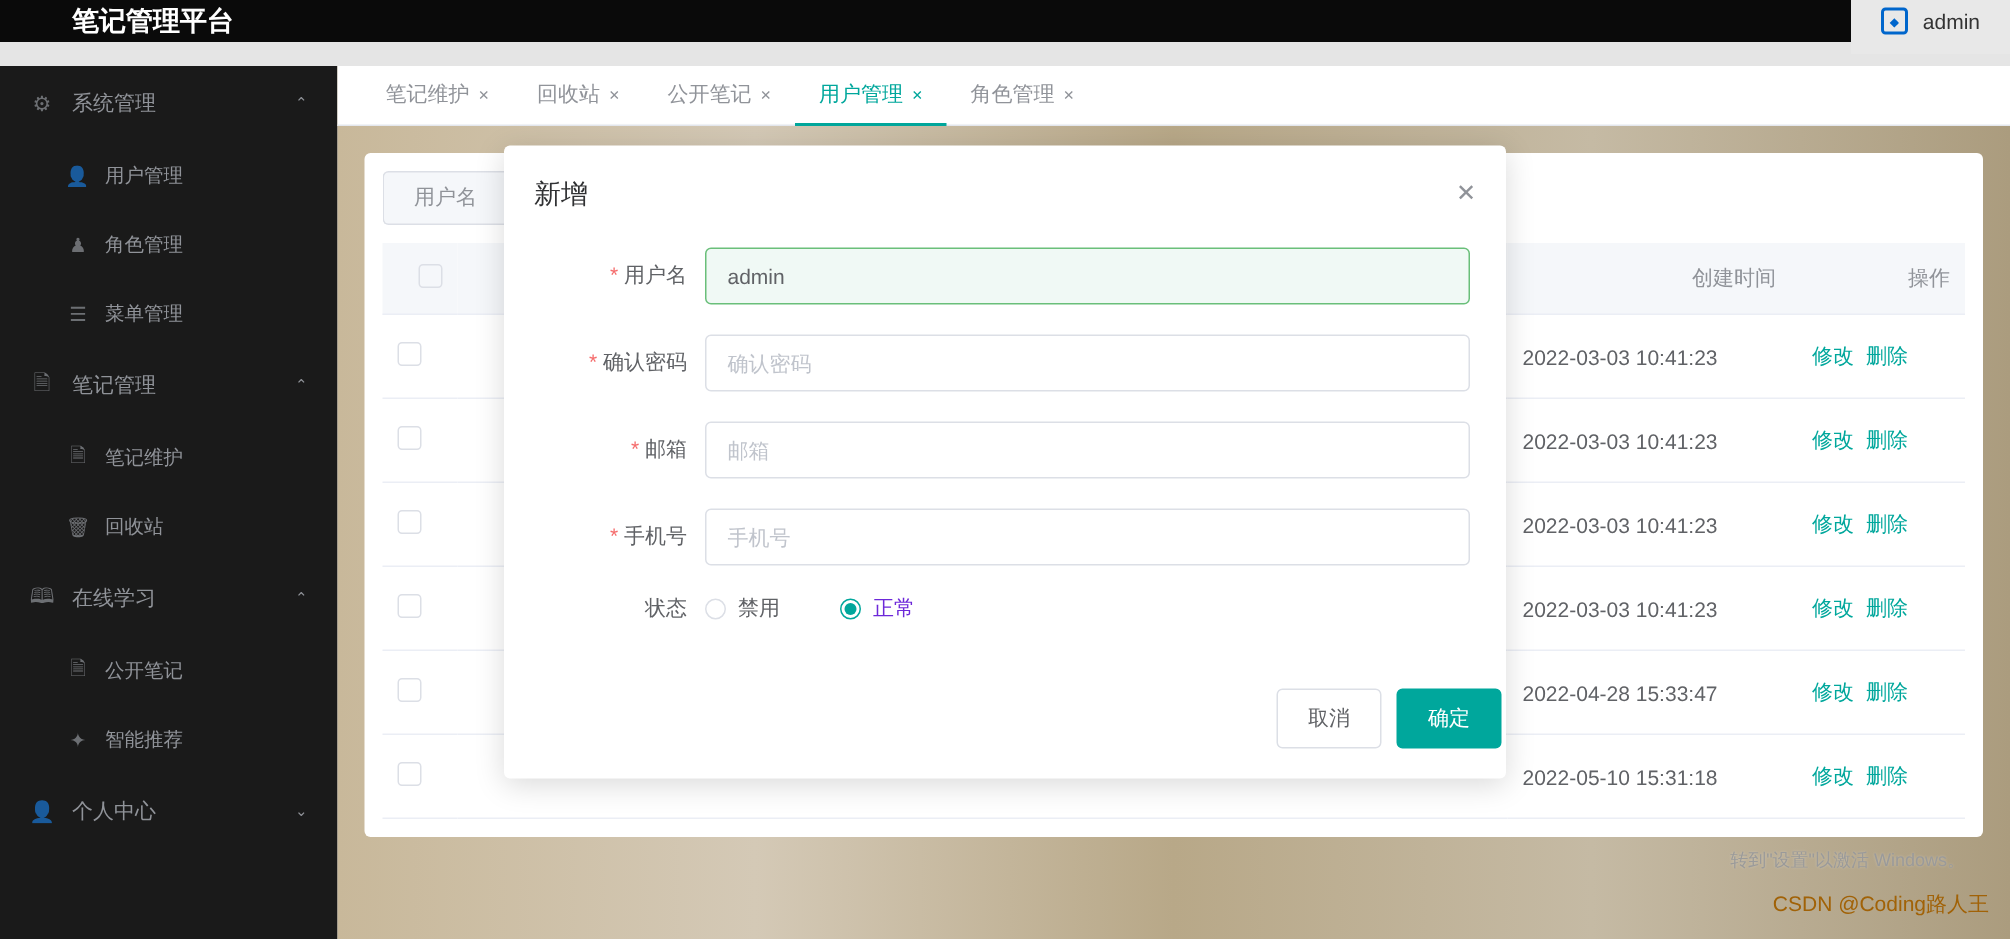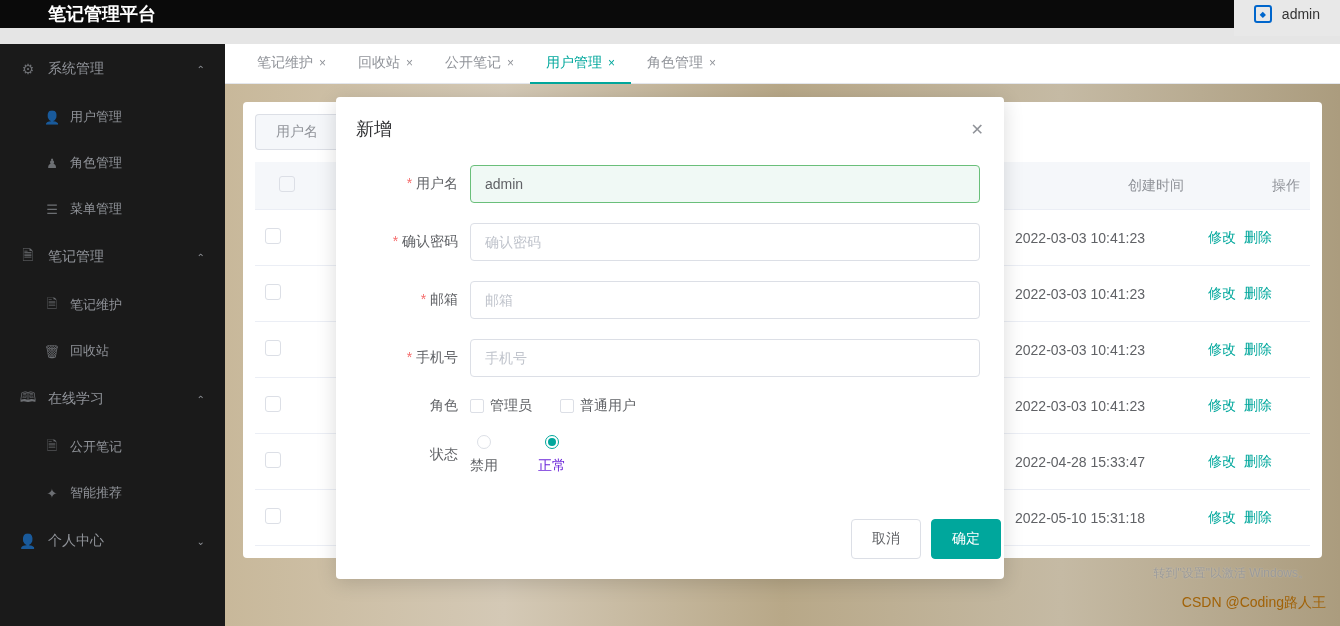--- a/index.html
+++ b/index.html
@@ -50,21 +50,21 @@
     .form-row { display: flex; align-items: center; margin-bottom: 20px; }
     .form-label { width: 110px; text-align: right; padding-right: 12px; color: #606266; font-size: 14px; }
     .req::before { content: "* "; color: #f56c6c; }
     .form-input { flex: 1; height: 38px; border: 1px solid #dcdfe6; border-radius: 4px; padding: 0 14px; font-size: 14px; color: #606266; outline: none; }
     .form-input:focus, .form-input.touched { border-color: #6abf7a; background: #f0f9f5; }
     .form-input::placeholder { color: #c0c4cc; }
     .checkbox-group { display: flex; gap: 28px; align-items: center; }
     .chk-item { display: flex; align-items: center; gap: 6px; }
     .chk-box { width: 14px; height: 14px; border: 1px solid #dcdfe6; border-radius: 2px; }
     .radio-group { display: flex; gap: 40px; align-items: center; }
-    .radio-item { display: flex; align-items: center; gap: 8px; flex-direction: column; }
+    .radio-item { display: flex; align-items: center; gap: 8px; }
     .radio { width: 14px; height: 14px; border: 1px solid #dcdfe6; border-radius: 50%; position: relative; }
     .radio.checked { border-color: #00a79c; }
     .radio.checked::after { content: ""; position: absolute; top: 2px; left: 2px; width: 8px; height: 8px; background: #00a79c; border-radius: 50%; }
     .radio-label.checked { color: #6d28d9; }
     .modal-footer { padding: 10px 3px 20px; display: flex; justify-content: flex-end; gap: 10px; }
     .btn { padding: 10px 20px; border-radius: 4px; cursor: pointer; font-size: 14px; border: 1px solid #dcdfe6; background: #fff; color: #606266; }
     .btn-primary { background: #00a79c; border-color: #00a79c; color: #fff; }
     
     
     .wm1 { position: absolute; right: 30px; bottom: 44px; color: #8a8a8a; font-size: 18px; text-shadow: 0 0 2px rgba(255,255,255,0.3); pointer-events: none; }
@@ -227,33 +227,20 @@
         <div class="form-label req">确认密码</div>
         <input class="form-input" placeholder="确认密码" style="">
       </div>
       <div class="form-row">
         <div class="form-label req">邮箱</div>
         <input class="form-input" placeholder="邮箱" style="">
       </div>
       <div class="form-row">
         <div class="form-label req">手机号</div>
         <input class="form-input" placeholder="手机号" style="">
-      </div>
-      <div class="form-row">
-        <div class="form-label">角色</div>
-        <div class="checkbox-group">
-          <div class="chk-item">
-              <span class="chk-box"></span>
-              <span>管理员</span>
-            </div>
-          <div class="chk-item">
-              <span class="chk-box"></span>
-              <span>普通用户</span>
-            </div>
-        </div>
       </div>
       <div class="form-row">
         <div class="form-label">状态</div>
         <div class="radio-group">
           <div class="radio-item">
               <span class="radio"></span>
               <span class="radio-label">禁用</span>
             </div>
           <div class="radio-item">
               <span class="radio checked"></span>

